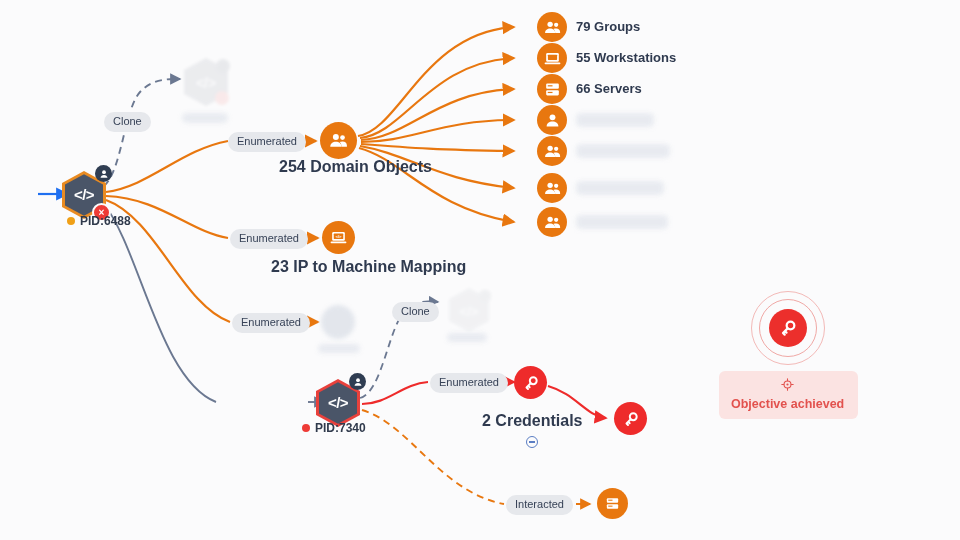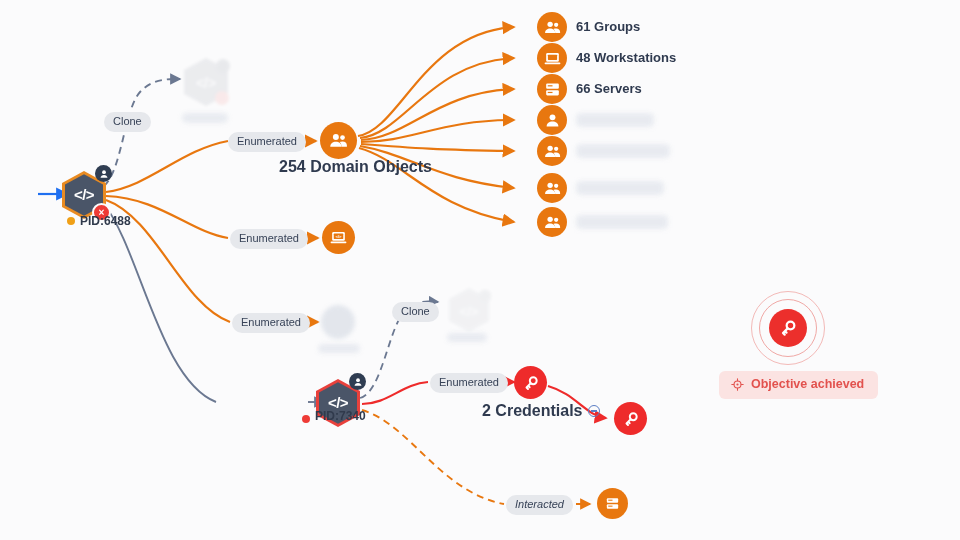--- a/index.html
+++ b/index.html
@@ -125,21 +125,21 @@
   .obj-key {
     position: absolute; left: 18px; top: 18px;
     width: 38px; height: 38px; border-radius: 50%;
     background: #ec2f2c; display: flex; align-items: center; justify-content: center;
   }
   .obj-badge {
     position: absolute; white-space: nowrap;
     background: #fbe3e2; color: #e2524e;
     font-size: 12.5px; font-weight: 700;
     padding: 7px 14px 8px 12px; border-radius: 6px;
-    display: flex; align-items: center; gap: 7px; line-height: 1;
+    display: flex; align-items: center; gap: 7px; line-height: 1; flex-direction: column;
   }
   .obj-badge svg { display: block; }
 </style>
 </head>
 <body>
 
 <div id="stage">
 
   <svg id="edges" viewBox="0 0 960 540">
     <defs>
@@ -257,21 +257,21 @@
     <div class="hex-inner crimson">
       <span class="code-glyph">&lt;/&gt;</span>
     </div>
     <div class="badge-user">
       <svg viewBox="0 0 16 16">
           <circle cx="8" cy="5" r="3" fill="#fff"></circle>
         <path d="M2.5 14c0-3 2.6-4.6 5.5-4.6S13.5 11 13.5 14z" fill="#fff"></path>
         </svg>
     </div>
   </div>
-  <div class="pid" style="left:302px; top:409px;align-items:flex-end;">
+  <div class="pid" style="left:302px; top:421px;">
     <span class="dot dot-red"></span>
     <span>PID:7340</span>
   </div>
 
   <div class="circ" style="left:320px; top:122px; width:37px; height:37px;">
     <svg width="21" height="21" viewBox="0 0 24 24">
       <circle cx="9" cy="8" r="3.4" fill="#fff"></circle>
       <circle cx="16.6" cy="8.6" r="2.7" fill="#fff"></circle>
       <path d="M2.6 19c0-3.7 2.9-5.7 6.4-5.7s6.4 2 6.4 5.7z" fill="#fff"></path>
       <path d="M15.4 19c0-2.6-.9-4.2-2.2-5.2 1-.4 2.2-.6 3.4-.6 3 0 5 1.7 5 4.6V19z" fill="#fff"></path>
@@ -280,28 +280,29 @@
   <div class="caption" style="left:279px; top:158px;">254 Domain Objects</div>
 
   <div class="circ" style="left:322px; top:221px; width:33px; height:33px;">
     <svg width="19" height="19" viewBox="0 0 24 24">
       <rect x="4" y="5" width="16" height="11" rx="1.6" fill="#fff"></rect>
       <rect x="6" y="7" width="12" height="7" rx=".8" fill="#e8770f"></rect>
       <text x="12" y="12.6" font-size="5.4" font-weight="700" fill="#fff" text-anchor="middle" font-family="Liberation Sans, sans-serif">&lt;/&gt;</text>
       <rect x="2" y="17" width="20" height="2.2" rx="1.1" fill="#fff"></rect>
     </svg>
   </div>
+  <div class="caption" style="left:271px; top:258px;">23 IP to Machine Mapping</div>
 
   <div class="circ red" style="left:514px; top:366px; width:33px; height:33px;">
     <svg width="18" height="18" viewBox="0 0 24 24">
       <circle cx="15" cy="9" r="4.6" fill="none" stroke="#fff" stroke-width="2.6"></circle>
       <path d="M11.6 12.4 L6 18 M6 18 L8 20 M8.3 15.7 L10.2 17.6" stroke="#fff" stroke-width="2.6" stroke-linecap="round"></path>
     </svg>
   </div>
-  <div class="caption withicon" style="left:482px; top:402px;">
+  <div class="caption withicon" style="left:482px; top:412px;flex-direction:column;">
     <span>2 Credentials</span>
     <span class="collapse-ic"></span>
   </div>
 
   <div class="circ red" style="left:614px; top:402px; width:33px; height:33px;">
     <svg width="18" height="18" viewBox="0 0 24 24">
       <circle cx="15" cy="9" r="4.6" fill="none" stroke="#fff" stroke-width="2.6"></circle>
       <path d="M11.6 12.4 L6 18 M6 18 L8 20 M8.3 15.7 L10.2 17.6" stroke="#fff" stroke-width="2.6" stroke-linecap="round"></path>
     </svg>
   </div>
@@ -314,44 +315,44 @@
       <rect x="6" y="15" width="6" height="1.5" fill="#e8770f"></rect>
     </svg>
   </div>
 
   <div class="pill" style="left:104px; top:112px;">Clone</div>
   <div class="pill" style="left:228px; top:132px;">Enumerated</div>
   <div class="pill" style="left:230px; top:229px;">Enumerated</div>
   <div class="pill" style="left:232px; top:313px;">Enumerated</div>
   <div class="pill" style="left:392px; top:302px;">Clone</div>
   <div class="pill" style="left:430px; top:373px;">Enumerated</div>
-  <div class="pill" style="left:506px; top:495px;font-style:italic;">Interacted</div>
+  <div class="pill" style="left:506px; top:495px;">Interacted</div>
 
   <div id="enum-list">
       <div class="circ" style="left: 537px; top: 12px; width: 30px; height: 30px;">
         <span>
           <svg width="19" height="19" viewBox="0 0 24 24">
             <circle cx="9" cy="8" r="3.4" fill="#fff"></circle>
             <circle cx="16.6" cy="8.6" r="2.7" fill="#fff"></circle>
             <path d="M2.6 19c0-3.7 2.9-5.7 6.4-5.7s6.4 2 6.4 5.7z" fill="#fff"></path>
             <path d="M15.4 19c0-2.6-.9-4.2-2.2-5.2 1-.4 2.2-.6 3.4-.6 3 0 5 1.7 5 4.6V19z" fill="#fff"></path>
           </svg>
         </span>
       </div>
-      <div class="caption" style="left: 576px; top: 19px; font-size: 13px;">61 Groups</div>
+      <div class="caption" style="left: 576px; top: 19px; font-size: 13px;">79 Groups</div>
       <div class="circ" style="left: 537px; top: 43px; width: 30px; height: 30px;">
         <span>
           <svg width="19" height="19" viewBox="0 0 24 24">
             <rect x="4" y="5" width="16" height="11" rx="1.6" fill="#fff"></rect>
             <rect x="6.2" y="7.2" width="11.6" height="6.6" rx=".8" fill="#e8770f"></rect>
             <rect x="2" y="17" width="20" height="2.2" rx="1.1" fill="#fff"></rect>
           </svg>
         </span>
       </div>
-      <div class="caption" style="left: 576px; top: 50px; font-size: 13px;">48 Workstations</div>
+      <div class="caption" style="left: 576px; top: 50px; font-size: 13px;">55 Workstations</div>
       <div class="circ" style="left: 537px; top: 74px; width: 30px; height: 30px;">
         <span>
           <svg width="19" height="19" viewBox="0 0 24 24">
             <rect x="4" y="4.5" width="16" height="6.6" rx="1.4" fill="#fff"></rect>
             <rect x="4" y="12.9" width="16" height="6.6" rx="1.4" fill="#fff"></rect>
             <rect x="6" y="6.6" width="6" height="1.5" fill="#e8770f"></rect>
             <rect x="6" y="15" width="6" height="1.5" fill="#e8770f"></rect>
           </svg>
         </span>
       </div>

